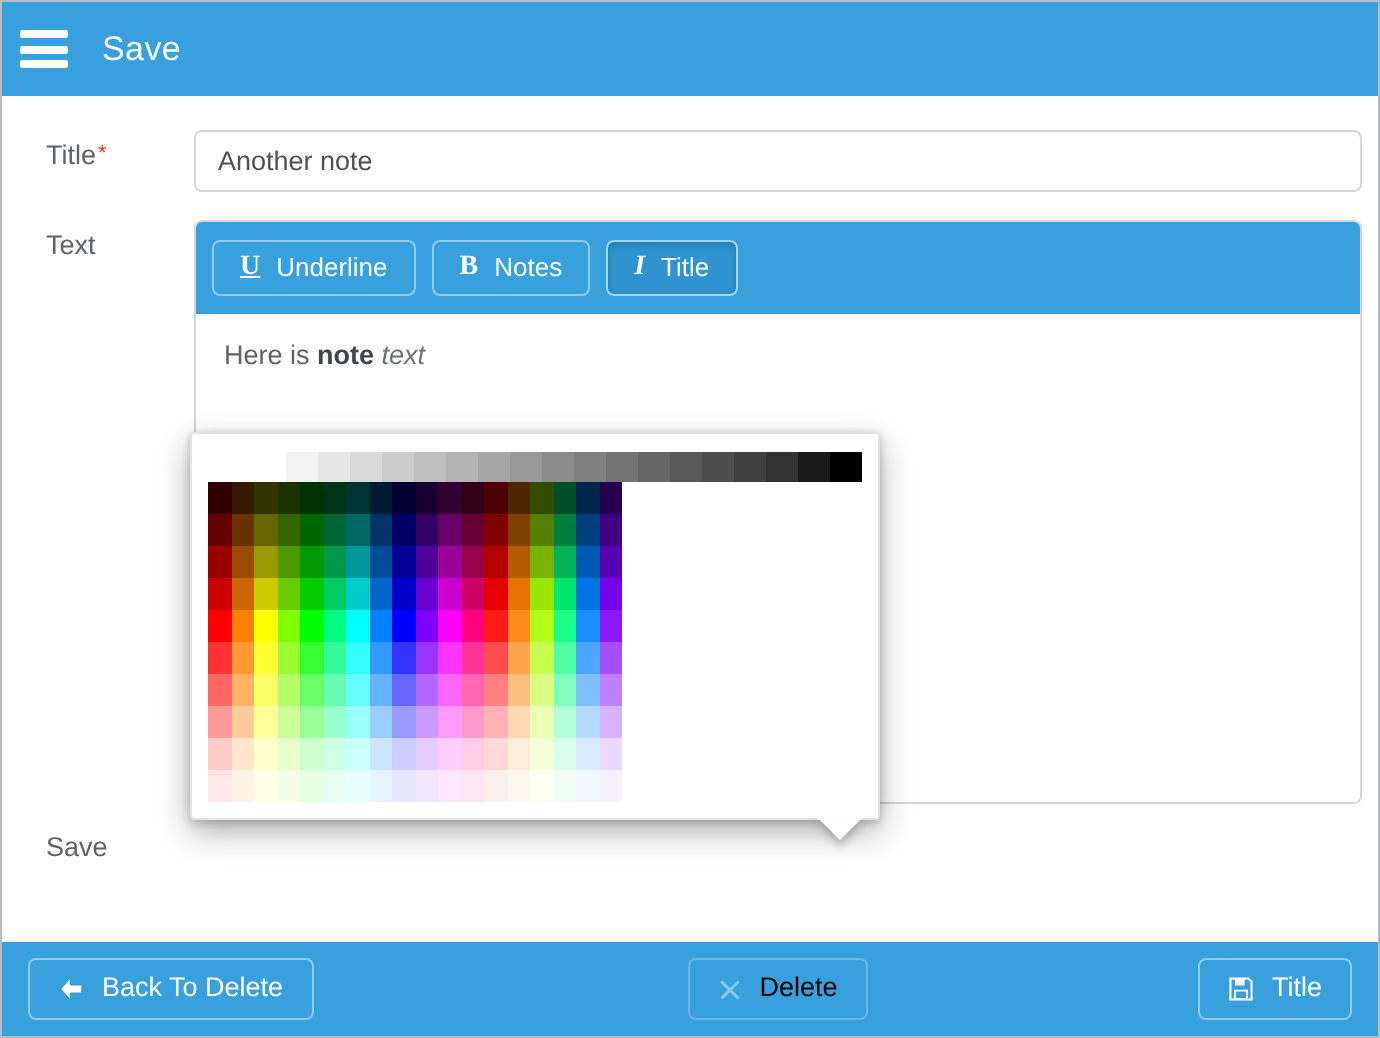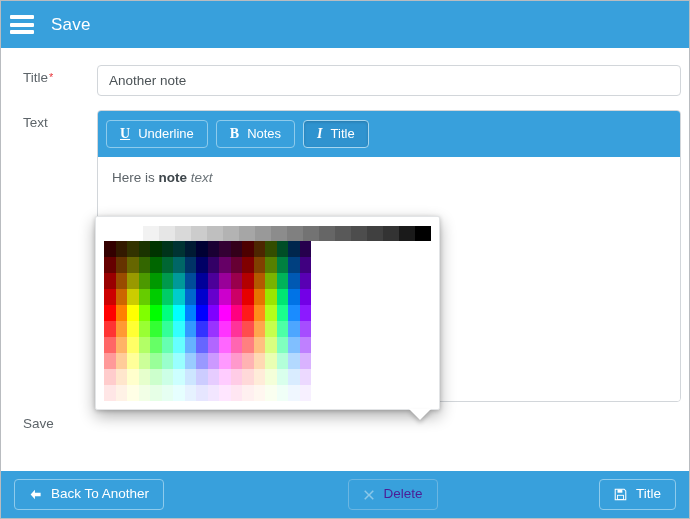--- a/index.html
+++ b/index.html
@@ -255,21 +255,21 @@
     border-radius: 4px;
     padding: 7px 14px;
     color: #ffffff;
     font-size: 13.5px;
     background: transparent;
     cursor: pointer;
     font-family: "Liberation Sans", sans-serif;
     line-height: 1.1;
   }
   .ft-btn.disabled {
-    color: #4c1d95;
+    color: #000000;
     border-color: #6bb6e2;
     cursor: default;
     margin-left: 22px;
   }
   .ft-spacer { flex: 1 1 auto; }
   .ft-icon { font-size: 13px; display: inline-block; }
   .ft-icon svg { display: block; }
 </style>
 </head>
 <body>
@@ -344,21 +344,21 @@
 
   </div>
 
   <div class="footer">
     <button class="ft-btn">
       <span class="ft-icon">
         <svg width="13" height="13" viewBox="0 0 16 16" aria-hidden="true">
           <path d="M7.3 2.2 L2 8 l5.3 5.8 V10.2 h7 V5.8 h-7 Z" fill="#ffffff"></path>
         </svg>
       </span>
-      <span>Back To Another</span>
+      <span>Back To Delete</span>
     </button>
 
     <div class="ft-spacer"></div>
 
     <button class="ft-btn disabled" disabled="">
       <span class="ft-icon">
         <svg width="12" height="12" viewBox="0 0 16 16" aria-hidden="true">
           <path d="M3 1.6 L1.6 3 L6.6 8 L1.6 13 L3 14.4 L8 9.4 L13 14.4 L14.4 13 L9.4 8 L14.4 3 L13 1.6 L8 6.6 Z" fill="#8cc8e9"></path>
         </svg>
       </span>

